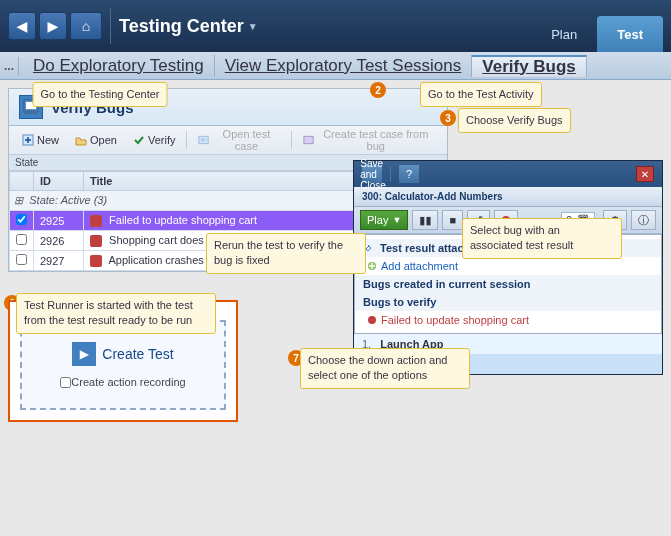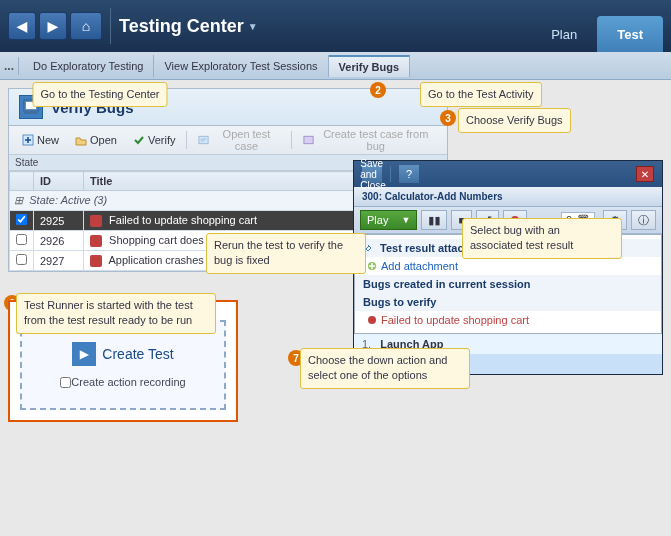--- a/index.html
+++ b/index.html
@@ -105,21 +105,22 @@
       font-weight: bold;
     }
     .subnav-item {
       padding: 0 10px;
       height: 22px;
       display: flex;
       align-items: center;
       color: #334;
       cursor: pointer;
       border-right: 1px solid #9ab0c8;
-      font-size: 11px;
+      font-size: 17px;
+      text-decoration: underline;
     }
     .subnav-item.active {
       background: linear-gradient(to bottom, #e8f0f8, #d0dcea);
       font-weight: bold;
       border-top: 2px solid #5a90c0;
     }
 
     
     .main-content {
       padding: 8px;
@@ -214,21 +215,21 @@
       font-weight: bold;
       color: #334;
     }
     .bug-table td {
       border: 1px solid #d0dcea;
       padding: 3px 6px;
       font-size: 11px;
       color: #334;
     }
     .bug-table tr.selected td {
-      background: #404040;
+      background: #8b5cf6;
       color: white;
     }
     .state-group td {
       background: #eef4fa;
       font-style: italic;
       font-size: 11px;
       color: #556;
       padding-left: 4px;
       margin-top: 36px;
     }
@@ -351,21 +352,21 @@
       background: linear-gradient(to bottom, #d8e4f0, #c8d4e8);
       padding: 3px 6px;
       display: flex;
       align-items: center;
       gap: 4px;
       border-bottom: 1px solid #a0b8d0;
     }
     .tp-btn {
       display: flex;
       align-items: center;
-      gap: 12px;
+      gap: 3px;
       padding: 1px 6px;
       border: 1px solid #9ab0c8;
       background: linear-gradient(to bottom, #e8f0f8, #d0dcea);
       cursor: pointer;
       font-size: 11px;
       color: #334;
       height: 20px;
     }
     .tp-btn.play {
       background: linear-gradient(to bottom, #58a840, #3a8828);

